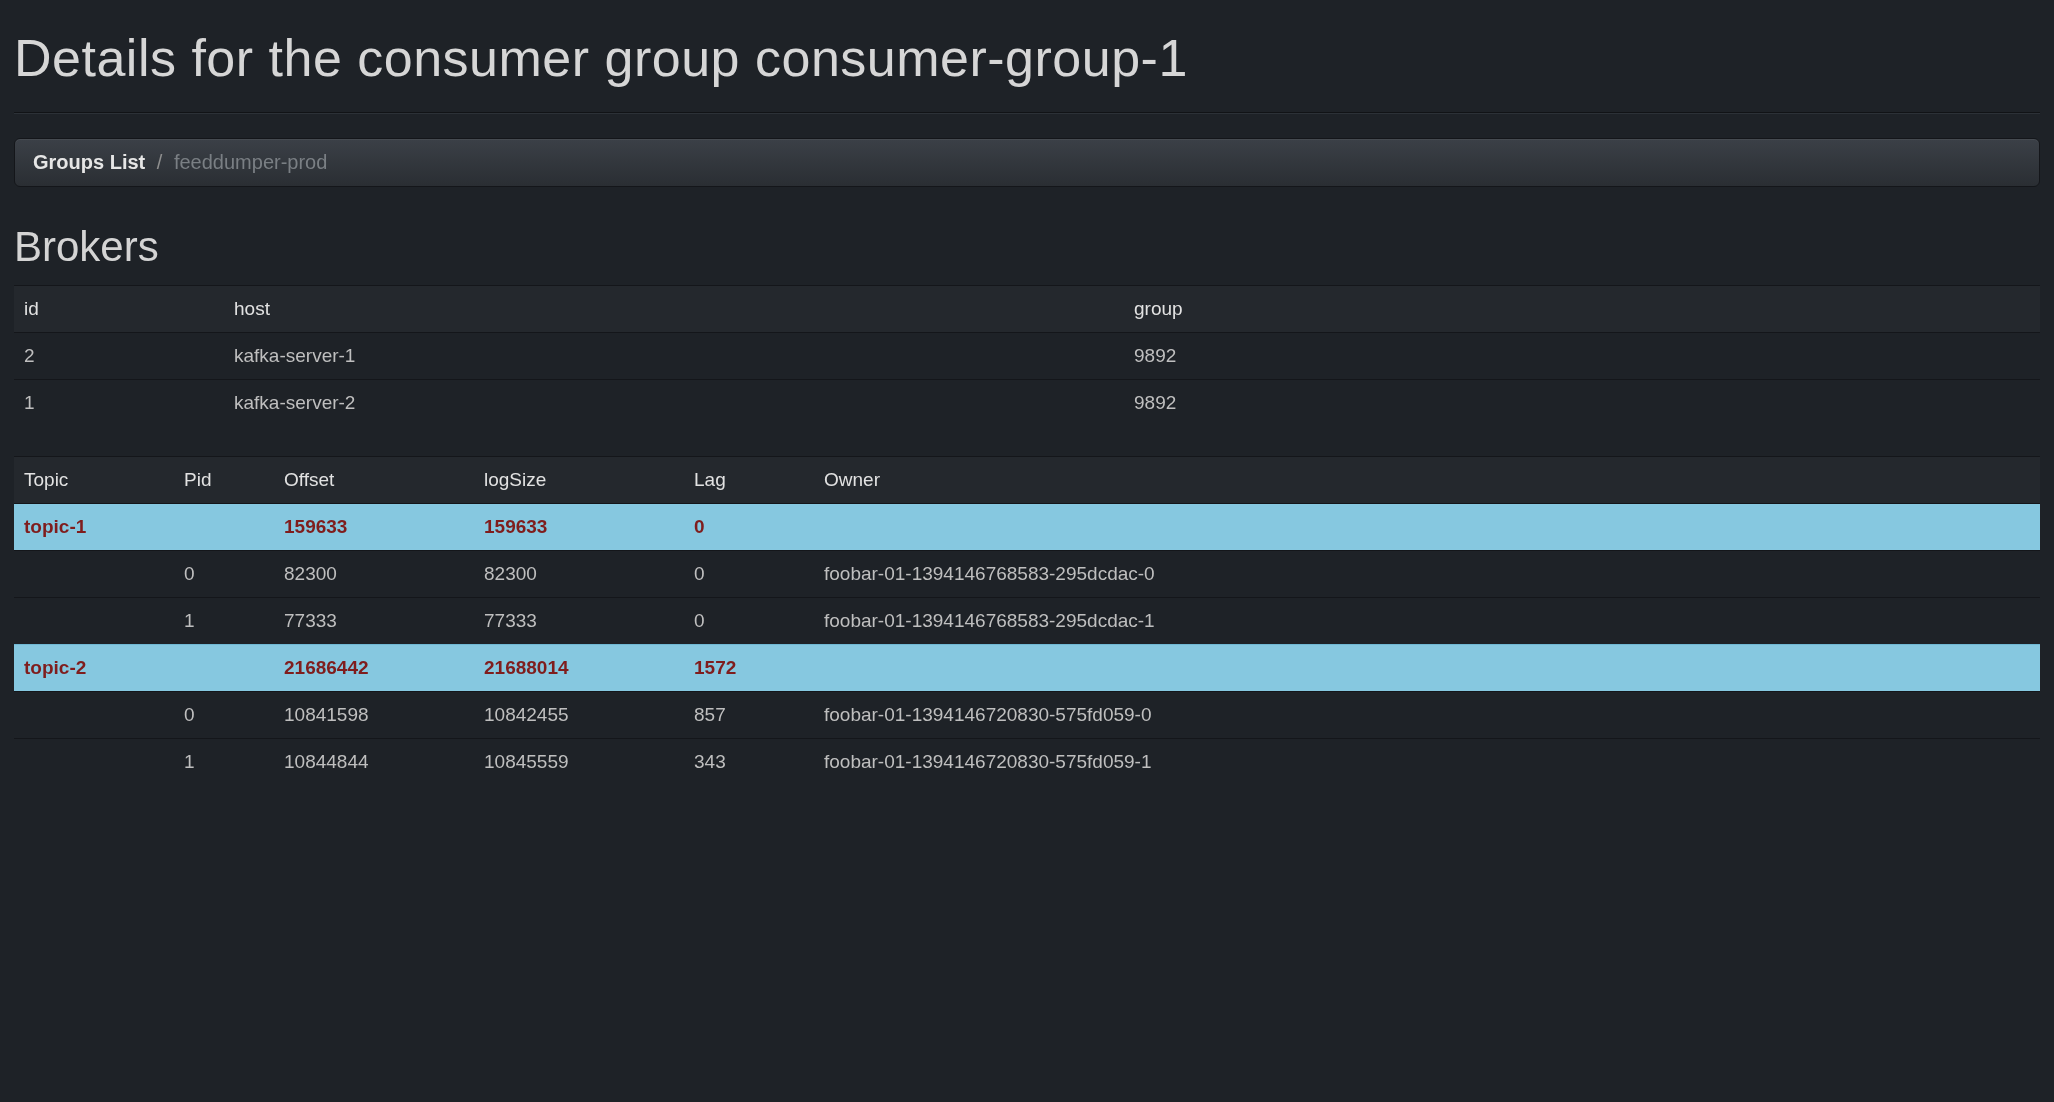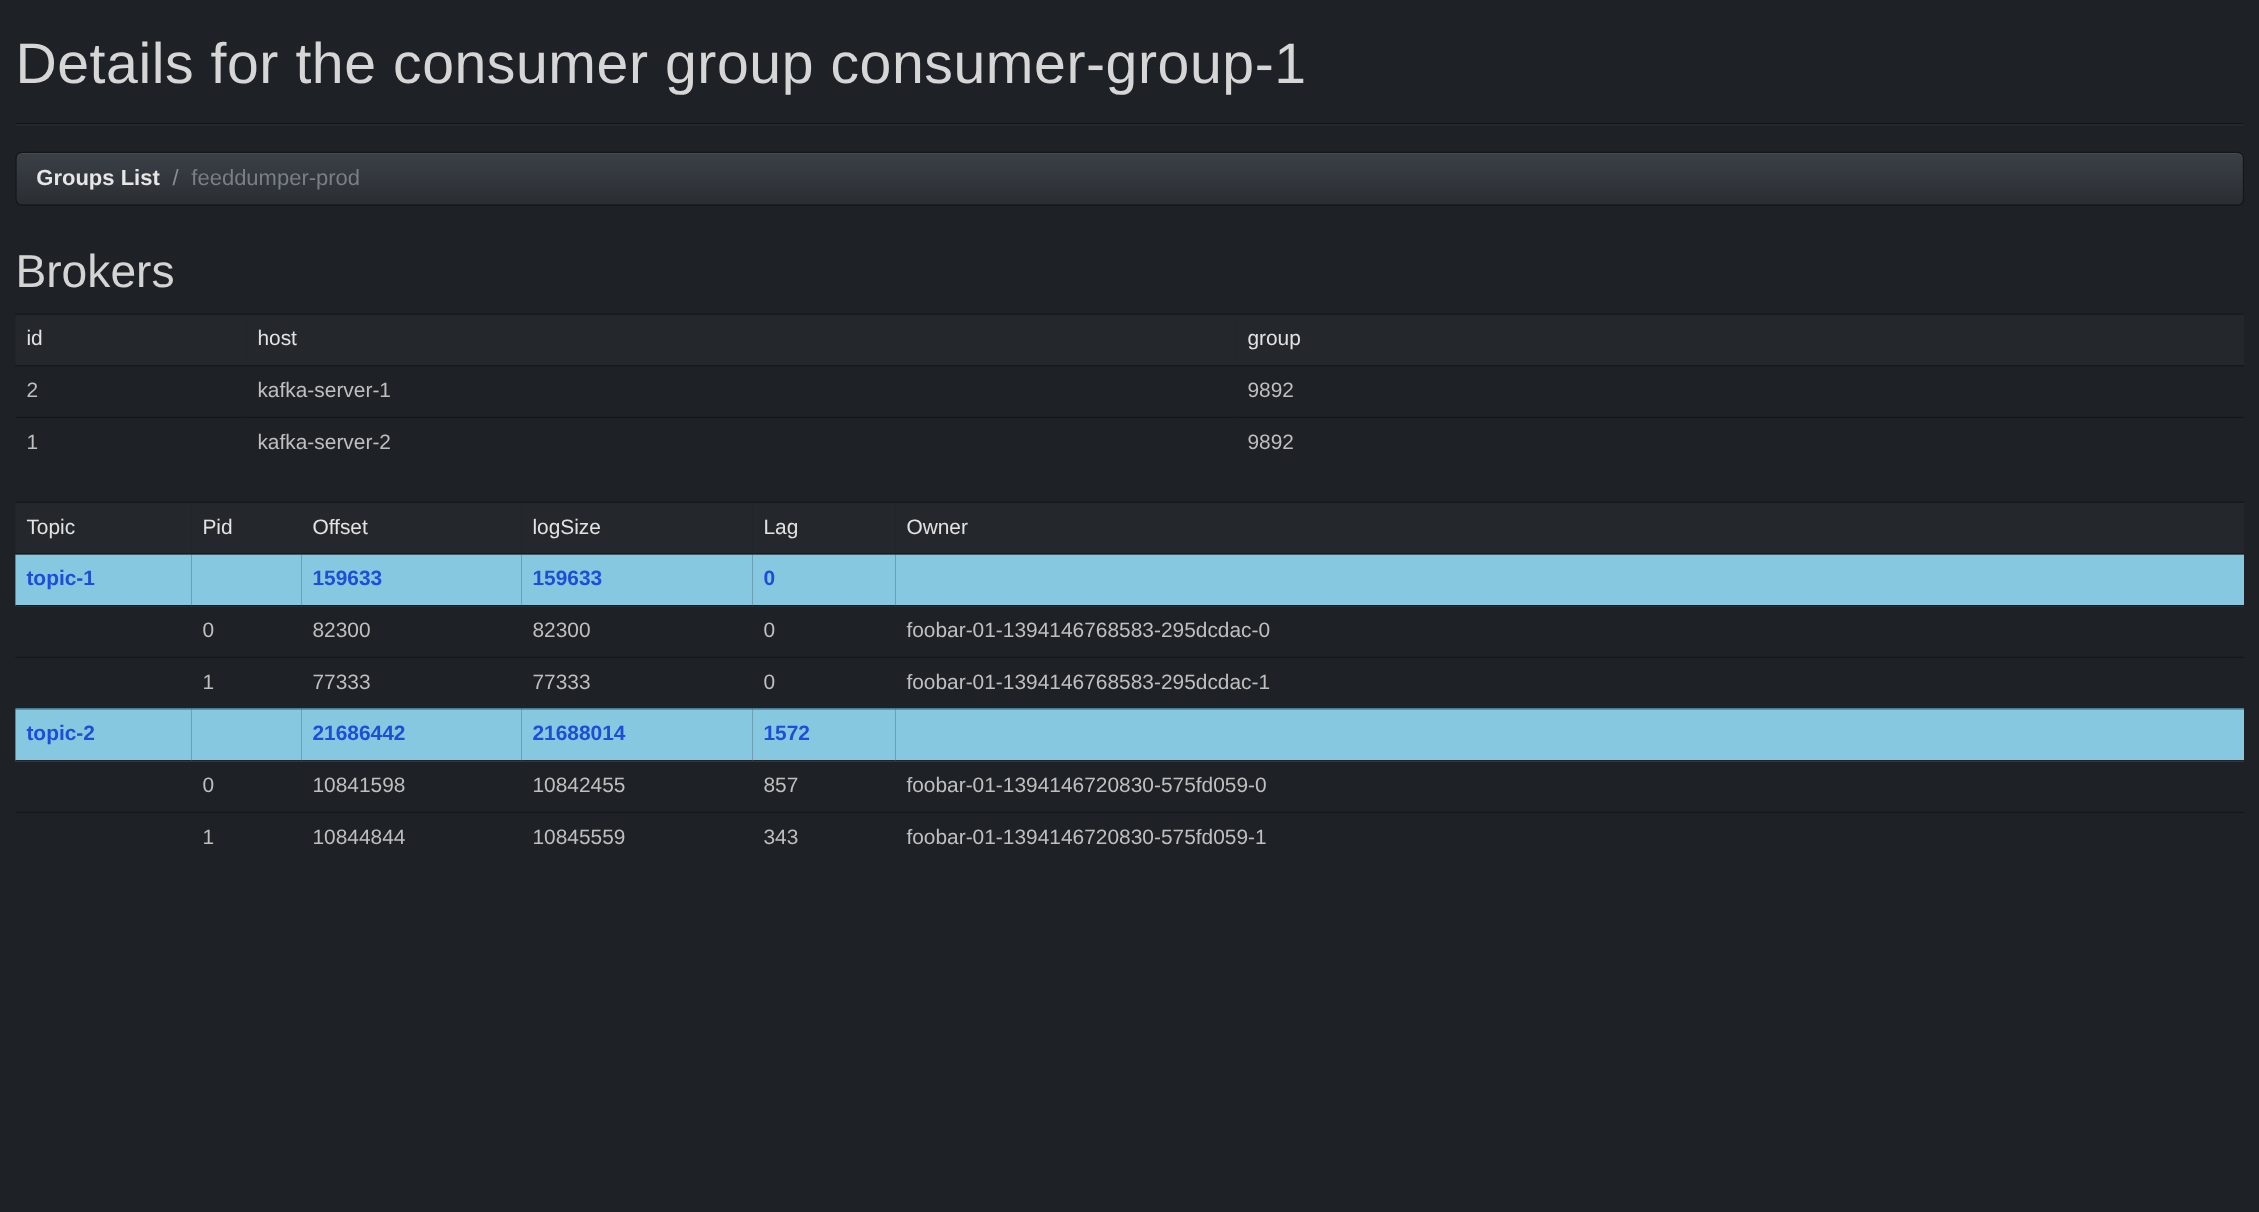--- a/index.html
+++ b/index.html
@@ -59,21 +59,21 @@
     border-bottom: 1px solid #14161a;
     background: #24282d;
   }
   tbody td {
     padding: 12px 10px;
     border-top: 1px solid #14161a;
     color: #bfbfbf;
   }
   tbody tr.highlight td {
     background: #86c8e0;
-    color: #1d4ed8;
+    color: #7f1d1d;
     font-weight: 600;
     border-top: 1px solid #6fb8d4;
   }
 
   
   .brokers col.c-id   { width: 210px; }
   .brokers col.c-host { width: 900px; }
   .brokers col.c-port { width: auto; }
 
   

